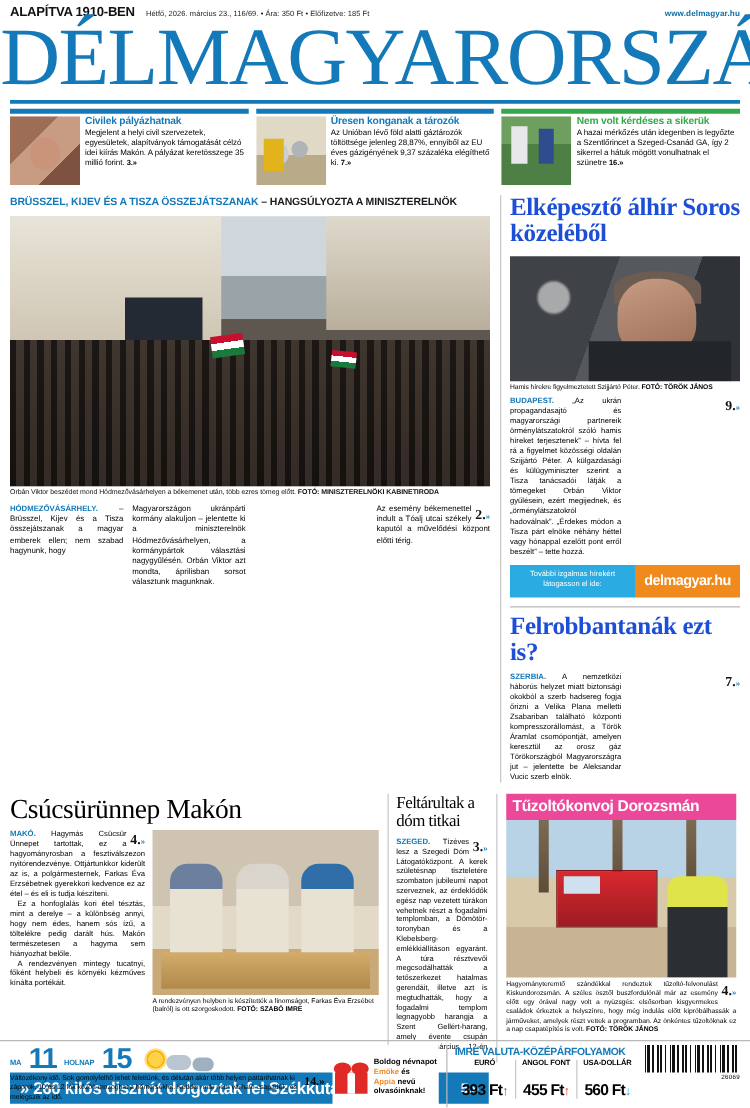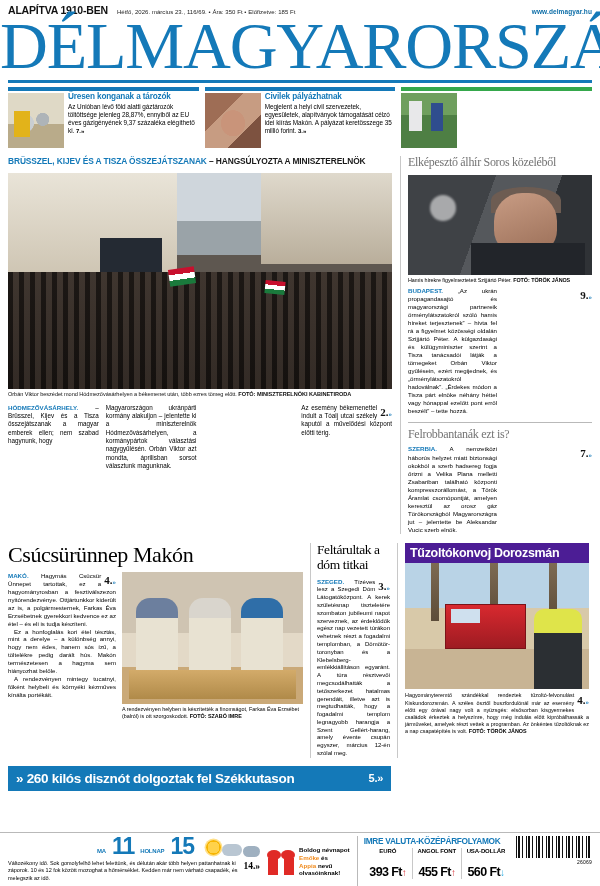--- a/index.html
+++ b/index.html
@@ -161,22 +161,22 @@
   .pagenum {
     font-family:"Liberation Serif", serif;
     font-weight:bold; font-size:11px; float:right;
     margin-left:3px; margin-top:1px; color:#111;
   }
   .pagenum .ar { font-size:7px; color:#1479b8; }
 
   
   h2.rh {
     font-family:"Liberation Serif", serif;
-    font-size:12px; line-height:1.08; font-weight:normal;
-    letter-spacing:-0.3px; color:#737373;
+    font-size:20px; line-height:1.08; font-weight:bold;
+    letter-spacing:-0.3px; color:#1d4ed8;
   }
   .rphoto {
     margin-top:6px; width:100%; height:100px; position:relative; overflow:hidden;
     background:linear-gradient(110deg,#3f4246 0 40%, #55585c 40% 70%, #2f3236 70% 100%);
   }
   .rphoto .face {
     position:absolute; left:47%; top:18%; width:34%; height:62%;
     border-radius:45% 45% 40% 40%;
     background:linear-gradient(160deg,#c89c84,#9a6e57);
   }
@@ -244,21 +244,21 @@
   .ph-kitchen .table {
     position:absolute; left:4%; bottom:4%; width:92%; height:22%;
     background:linear-gradient(180deg,#d3ab6a,#b08a49);
   }
   .bl-cap { font-size:5.4px; line-height:1.3; margin-top:2px; }
   .bl-cap .credit { font-weight:bold; }
 
   .bm-body { font-size:6px; line-height:1.3; margin-top:5px; text-align:justify; }
 
   .firehead {
-    background:#4c1d95; color:#fff; font-weight:bold; font-size:12.5px;
+    background:#ec4899; color:#fff; font-weight:bold; font-size:12.5px;
     padding:3px 5px 3.5px 5px; letter-spacing:-0.3px;
   }
   .firephoto {
     width:100%; height:126px; position:relative; overflow:hidden; margin-top:0;
     background:linear-gradient(180deg,#b9d3e6 0 36%, #d8c9a9 36% 68%, #c8b494 68% 100%);
   }
   .firephoto .tree1,.firephoto .tree2,.firephoto .tree3 {
     position:absolute; top:0; width:8px; height:46%;
     background:linear-gradient(180deg,#7d6a52,#5c4c39);
   }
@@ -290,21 +290,21 @@
     padding:5px 8px; display:flex; align-items:center;
   }
   .promobar .pb .pbpage { margin-left:auto; font-size:11px; }
 
   
   .footer {
     position:absolute; left:0; bottom:0; width:600px; height:54px;
     border-top:1px solid #b9b9b9;
     display:flex; padding:3px 8px 0 8px; gap:6px;
   }
-  .wx { width:298px; display:flex; flex-direction:column;align-items:flex-end; }
+  .wx { width:298px; display:flex; flex-direction:column; }
   .wxtop { display:flex; align-items:flex-end; gap:6px; }
   .wxlbl { font-size:6px; font-weight:bold; color:#1479b8; letter-spacing:-0.2px; margin-bottom:4px;}
   .wxval {
     font-family:"Liberation Sans", sans-serif;
     font-weight:bold; font-size:23px; color:#1479b8; line-height:0.95; letter-spacing:-1px;
   }
   .wxicons { display:flex; margin-left:6px; align-items:flex-end; gap:1px; }
   .sun { width:15px;height:15px;border-radius:50%;
     background:radial-gradient(circle,#ffd24a 55%, #f7b500 56%);
     box-shadow:0 0 0 1.5px #ffe08a; margin-bottom:3px;}
@@ -351,53 +351,57 @@
     <span class="issueline">Hétfő, 2026. március 23., 116/69. • Ára: 350 Ft • Előfizetve: 185 Ft</span>
     <span class="weburl">www.delmagyar.hu</span>
   </div>
 
   <div class="masthead">
     <div class="logo">DÉLMAGYARORSZÁG</div>
   </div>
   <div class="rule-blue"></div>
 
   <div class="teasers">
+
+    <div class="teaser t2">
+      <div class="tbar"></div>
+      <div class="tbody">
+        <div class="timg">
+            <div class="ph ph-hands"></div>
+          </div>
+        <div class="ttext">
+          <h3>Civilek pályázhatnak</h3>
+          <p><span>Megjelent a helyi civil szervezetek, egyesületek, alapítványok támogatását célzó idei kiírás Makón. A pályázat keretösszege 35 millió forint.</span> <span class="pg">3.»</span></p>
+        </div>
+      </div>
+    </div>
 
     <div class="teaser t1">
       <div class="tbar"></div>
       <div class="tbody">
         <div class="timg">
             <div class="ph ph-gas"></div>
           </div>
         <div class="ttext">
           <h3>Üresen konganak a tározók</h3>
           <p><span>Az Unióban lévő föld alatti gáztározók töltöttsége jelenleg 28,87%, ennyiből az EU éves gázigényének 9,37 százaléka elégíthető ki.</span> <span class="pg">7.»</span></p>
         </div>
       </div>
     </div>
 
-    <div class="teaser t2">
-      <div class="tbar"></div>
-      <div class="tbody">
-        <div class="timg">
-            <div class="ph ph-hands"></div>
-          </div>
-        <div class="ttext">
-          <h3>Civilek pályázhatnak</h3>
-          <p><span>Megjelent a helyi civil szervezetek, egyesületek, alapítványok támogatását célzó idei kiírás Makón. A pályázat keretösszege 35 millió forint.</span> <span class="pg">3.»</span></p>
-        </div>
-      </div>
-    </div>
-
     <div class="teaser t3">
       <div class="tbar"></div>
       <div class="tbody">
         <div class="timg">
             <div class="ph ph-foot"></div>
           </div>
+        <div class="ttext">
+          <h3>Nem volt kérdéses a sikerük</h3>
+          <p><span>A hazai mérkőzés után idegenben is legyőzte a Szentlőrincet a Szeged-Csanád GA, így 2 sikerrel a hátuk mögött vonulhatnak el szünetre</span> <span class="pg">16.»</span></p>
+        </div>
       </div>
     </div>
 
   </div>
 
   <div class="main">
 
     <div class="col-left">
       <div class="kicker">
         <span class="k1">BRÜSSZEL, KIJEV ÉS A TISZA ÖSSZEJÁTSZANAK</span>
@@ -452,20 +456,24 @@
       <div class="rbody">
         <div class="bc">
           <p><span class="place">BUDAPEST.</span>
              <span>„Az ukrán propagandasajtó és magyarországi partnereik örménylátszatokról szóló hamis híreket terjesztenek” – hívta fel rá a figyelmet közösségi oldalán Szijjártó Péter. A külgazdasági és külügyminiszter szerint a Tisza tanácsadói látják a tömegeket Orbán Viktor gyűlésein, ezért megijednek, és „örménylátszatokról hadoválnak”. „Érdekes módon a Tisza párt elnöke néhány héttel vagy hónappal ezelőtt pont erről beszélt” – tette hozzá.</span></p>
         </div>
         <div class="bc">
           <span class="pagenum"><span>9.</span><span class="ar">»</span></span>
         </div>
       </div>
 
+      <div class="promo">
+        <div class="ptext">További izgalmas hírekért látogasson el ide:</div>
+        <div class="pbrand">delmagyar.hu</div>
+      </div>
 
       <div class="hr-thin"></div>
 
       <h2 class="rh">Felrobbantanák ezt is?</h2>
       <div class="rbody">
         <div class="bc">
           <p><span class="place">SZERBIA.</span>
              <span>A nemzetközi háborús helyzet miatt biztonsági okokból a szerb hadsereg fogja őrizni a Velika Plana melletti Zsabariban található központi kompresszorállomást, a Török Áramlat csomópontját, amelyen keresztül az orosz gáz Törökországból Magyarországra jut – jelentette be Aleksandar Vucic szerb elnök.</span></p>
         </div>
         <div class="bc">

